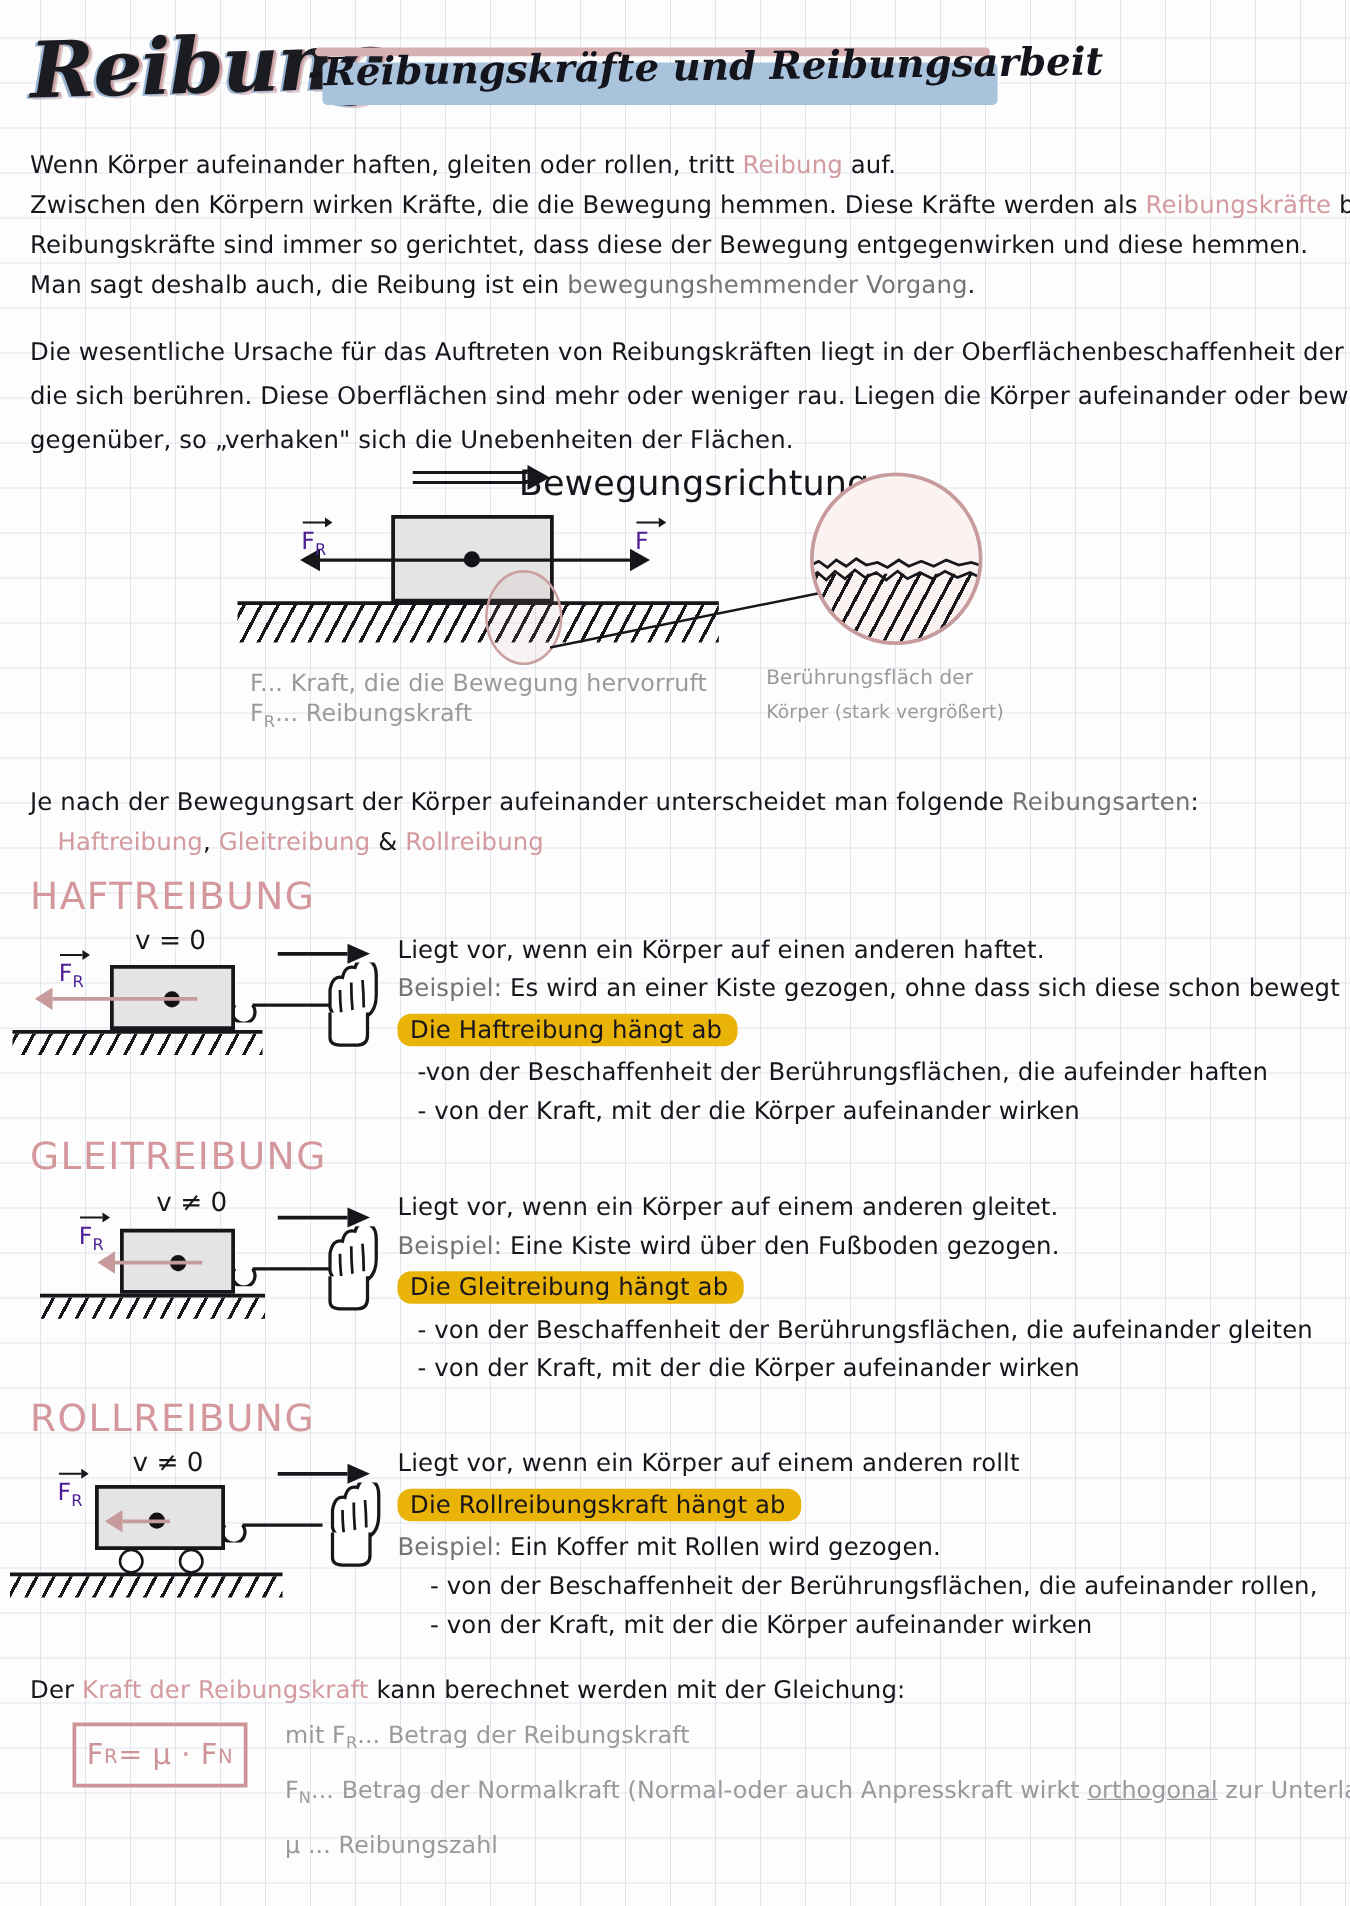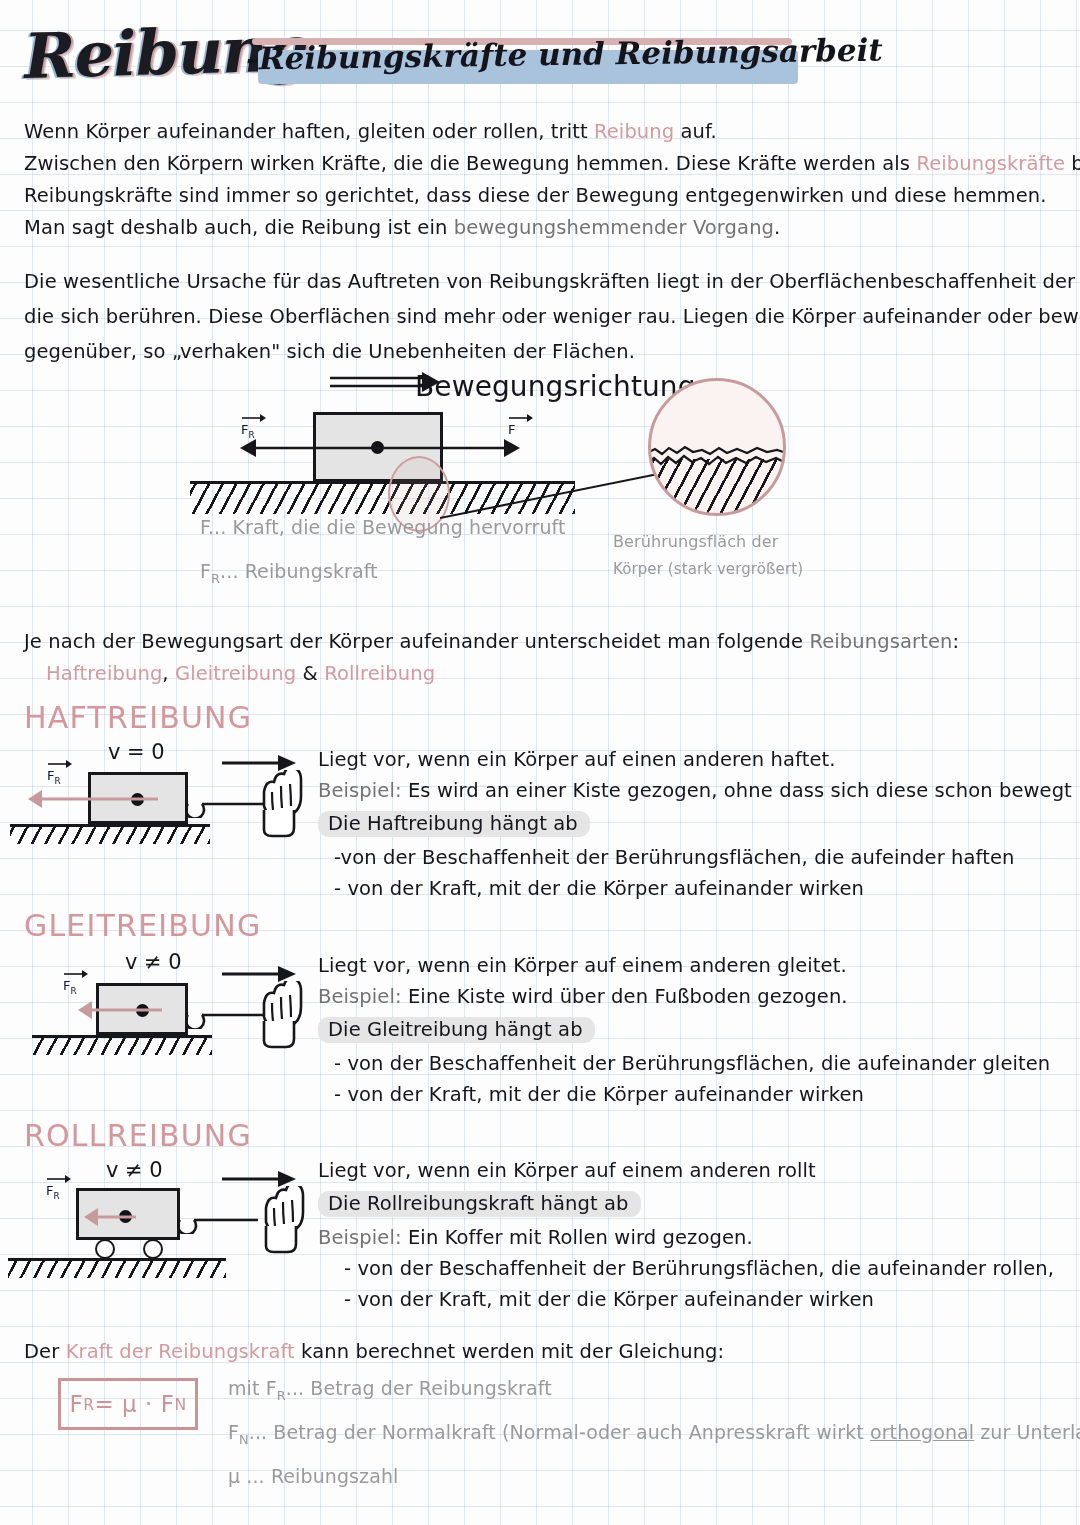--- a/index.html
+++ b/index.html
@@ -108,21 +108,21 @@
 
   
   .desc { position: absolute; left: 318px; }
   .desc .line { line-height: 31px; }
   .desc .sub  { padding-left: 16px; }
   #desc-haft  { top: 744px; }
   #desc-gleit { top: 950px; }
   #desc-roll  { top: 1155px; }
 
   .hl-pink {
-    background: #e5e5e5;
+    background: #eab308;
     border-radius: 11px;
     padding: 1px 12px 2px 10px;
     color: #15151b;
   }
 
   
   .diag { position: absolute; }
   .dbox {
     position: absolute;
     background: #e4e4e4;
@@ -149,22 +149,22 @@
   .vlabel {
     position: absolute;
     font-family: "DejaVu Sans", sans-serif;
     font-size: 21px;
     color: #17171b;
     white-space: nowrap;
   }
   .frlabel {
     position: absolute;
     font-family: "DejaVu Sans", sans-serif;
-    font-size: 13px;
-    color: #0f172a;
+    font-size: 19px;
+    color: #4c1d95;
     white-space: nowrap;
   }
   .frlabel .vec {
     position: absolute; left: 1px; top: -9px;
     width: 24px; height: 9px;
   }
 
   
   #formula-intro { position: absolute; left: 24px; top: 1340px; }
   #formula-box {
@@ -262,21 +262,21 @@
     </svg>
 
     <div style="position:absolute;left:648px;top:18px;width:138px;height:138px;border:3px solid #c79a9c;border-radius:50%;background:#fbf2f2;overflow:hidden;">
       <div class="hatch" style="left:-10px; top:78px; width:170px; height:66px;"></div>
       <svg style="position:absolute;left:-4px;top:60px;" width="150" height="30">
         <polyline points="0,12 8,8 15,13 22,7 30,12 38,6 46,11 55,9 63,13 72,7 80,12 90,8 100,12 110,7 120,11 130,9 140,12 150,10" fill="none" stroke="#17171b" stroke-width="2.2"></polyline>
         <polyline points="0,22 7,17 14,23 21,16 29,22 37,15 45,21 54,17 62,23 71,16 79,22 89,17 99,22 109,16 119,21 129,17 139,22 150,19" fill="none" stroke="#17171b" stroke-width="2.2"></polyline>
       </svg>
     </div>
 
-    <div class="hand gray" style="position:absolute;left:200px;top:156px;font-size:19px;">F... Kraft, die die Bewegung hervorruft</div>
+    <div class="hand gray" style="position:absolute;left:200px;top:176px;font-size:19px;">F... Kraft, die die Bewegung hervorruft</div>
     <div class="hand gray" style="position:absolute;left:200px;top:200px;font-size:19px;">
       <span>F</span><sub>R</sub><span>... Reibungskraft</span>
     </div>
     <div class="hand gray" style="position:absolute;left:613px;top:172px;font-size:16px;">Berührungsfläch der</div>
     <div class="hand gray" style="position:absolute;left:613px;top:200px;font-size:15px;">Körper (stark vergrößert)</div>
   </div>
 
   <div class="para hand" id="para3">
     <div class="line">
       <span>Je nach der Bewegungsart der Körper aufeinander unterscheidet man folgende </span><span class="blue">Reibungsarten</span><span>:</span>

